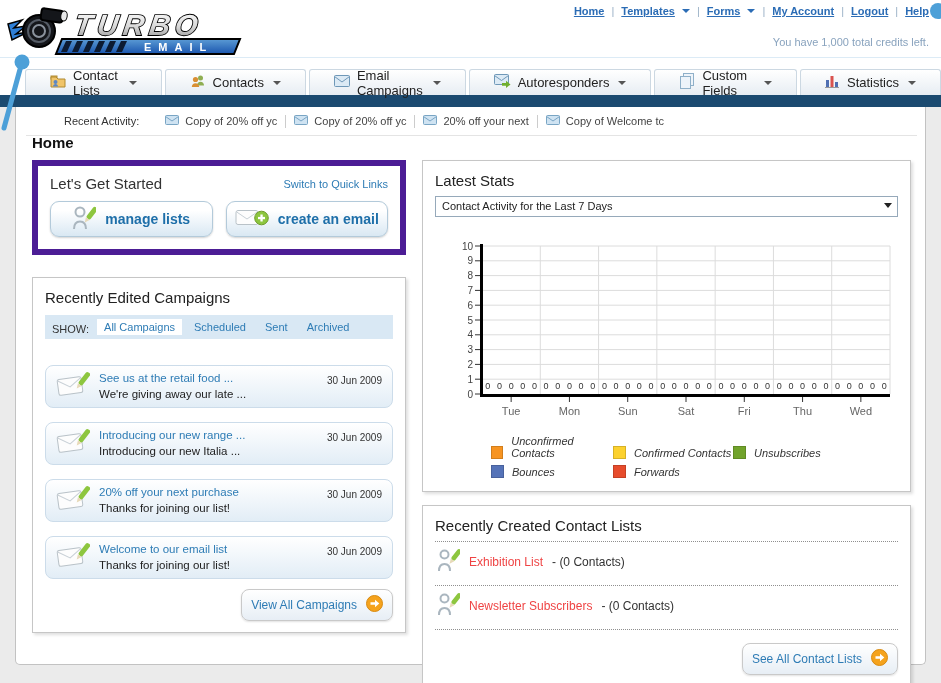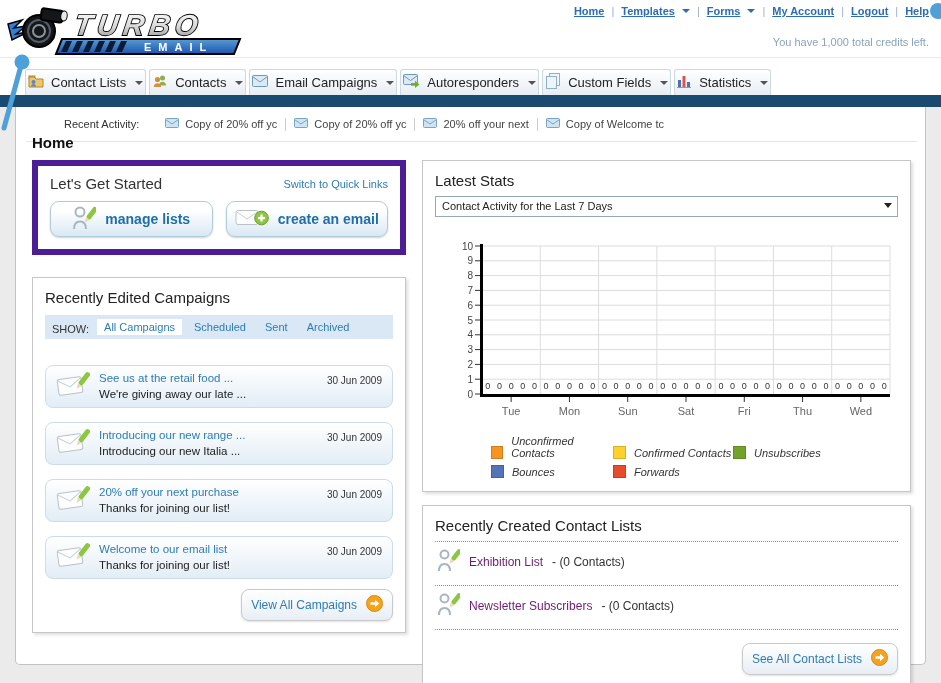--- a/index.html
+++ b/index.html
@@ -19,31 +19,31 @@
 
   .nav-links { position:absolute; top:5px; right:12px; display:flex; align-items:center; gap:7px; font-size:11px; }
   .nav-links a { color:#2b6cb5; text-decoration:underline; font-weight:bold; }
   .nav-sep { color:#9ab0c6; }
   .nav-caret { width:0; height:0; border-left:4px solid transparent; border-right:4px solid transparent; border-top:4px solid #2b6cb5; display:inline-block; }
   .login-info  { position:absolute; top:22px; right:12px; font-size:11px; color:#89a3be; }
   .credits-info{ position:absolute; top:36px; right:12px; font-size:11px; color:#89a3be; }
 
   
   .tabs { position:absolute; left:25px; top:69px; display:flex; gap:3px; z-index:2; }
-  .tab { display:flex; align-items:center; gap:7px; height:26px; padding:0 2px;
+  .tab { display:flex; align-items:center; gap:7px; height:26px; padding:0 24px;
          border:1px solid #ccd8e2; border-bottom:none; border-radius:3px 3px 0 0;
          background:linear-gradient(#ffffff,#e7edf3); font-size:13px; color:#222; cursor:pointer; }
   .caret-down { width:0; height:0; border-left:4px solid transparent; border-right:4px solid transparent; border-top:4px solid #555; margin-left:2px; }
   .navy-bar { position:absolute; left:0; top:95px; width:941px; height:12px; background:#1b4a70; }
 
   
   .content { position:absolute; left:15px; top:107px; width:911px; height:558px; background:#fff;
              border:1px solid #c2c2c2; border-top:none; border-radius:0 0 5px 5px; }
 
-  .recent-activity { position:absolute; left:10px; top:0; width:891px; height:35px;
+  .recent-activity { position:absolute; left:10px; top:0; width:891px; height:29px;
                      border-bottom:1px solid #e4e4e4; display:flex; align-items:center; font-size:11px; color:#333; }
   .ra-label { margin-left:38px; margin-right:26px; }
   .ra-item { display:flex; align-items:center; gap:6px; color:#444; text-decoration:none; white-space:nowrap; }
   .ra-sep { width:1px; height:13px; background:#ccc; margin:0 8px; }
 
   .page-title { position:absolute; left:16px; top:27px; font-size:15px; font-weight:bold; color:#111; }
 
   .left-col  { position:absolute; left:16px;  top:53px; width:374px; }
   .right-col { position:absolute; left:406px; top:53px; width:489px; }
 
@@ -88,21 +88,21 @@
                border-left:4px solid transparent; border-right:4px solid transparent; border-top:5px solid #222; }
   .chart-wrap { margin-top:24px; margin-left:20px; }
   .legend { margin:6px 0 2px 56px; display:grid; grid-template-columns:122px 120px auto; row-gap:6px; }
   .lg-item { display:flex; align-items:flex-end; gap:8px; font-size:11px; color:#333;font-style:italic; }
   .legend-swatch { width:13px; height:13px; display:inline-block; border:1px solid rgba(0,0,0,.15); }
 
   
   .cl-panel { margin-top:13px; min-height:152px; }
   .dotted { border:none; border-top:1px dotted #8f8f8f; margin:7px 0 0; }
   .cl-item { display:flex; align-items:center; gap:9px; padding:6px 0 2px 2px; font-size:12px; }
-  .cl-name { color:#701a75; text-decoration:none; }
+  .cl-name { color:#ef4444; text-decoration:none; }
   .cl-suffix { color:#333; }
   .cl-btnrow { text-align:right; margin-top:13px; }
 </style>
 </head>
 <body>
 
 <div class="header">
   <div class="header-rule"></div>
 
   <svg class="logo-svg" width="268" height="54">

